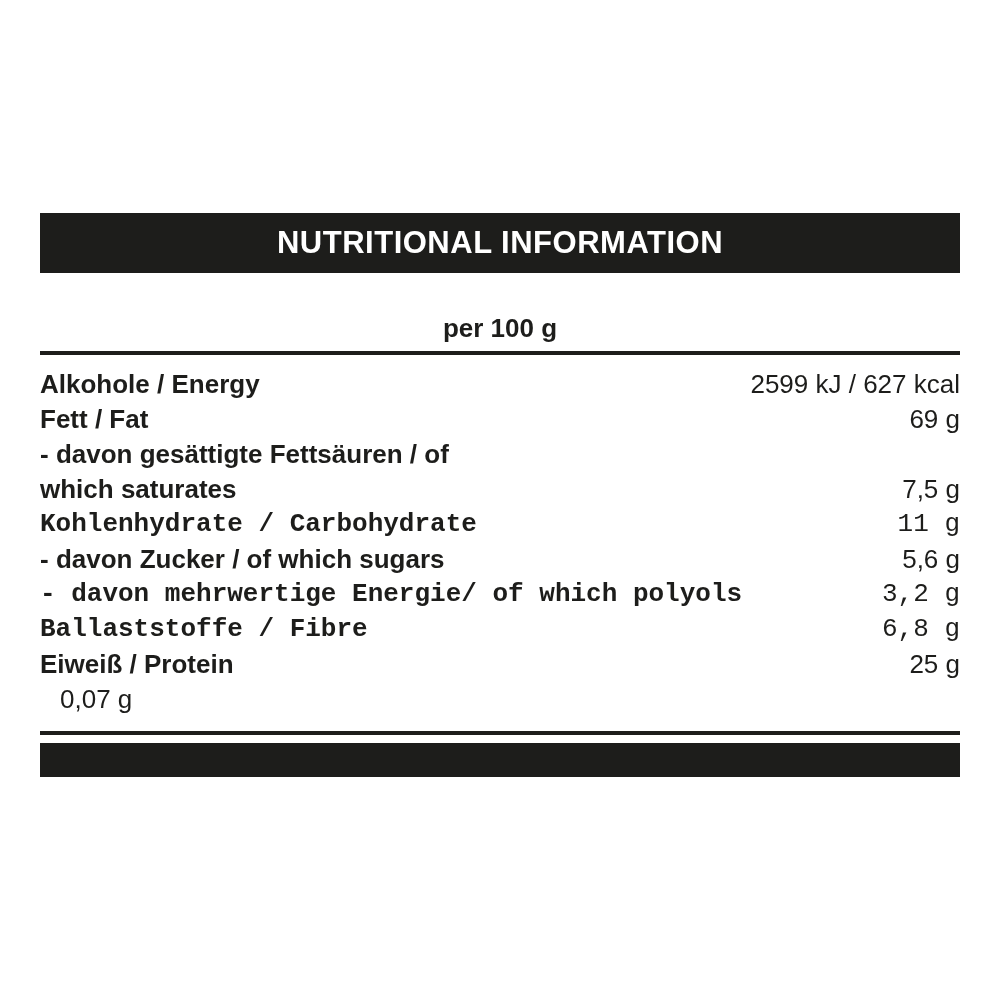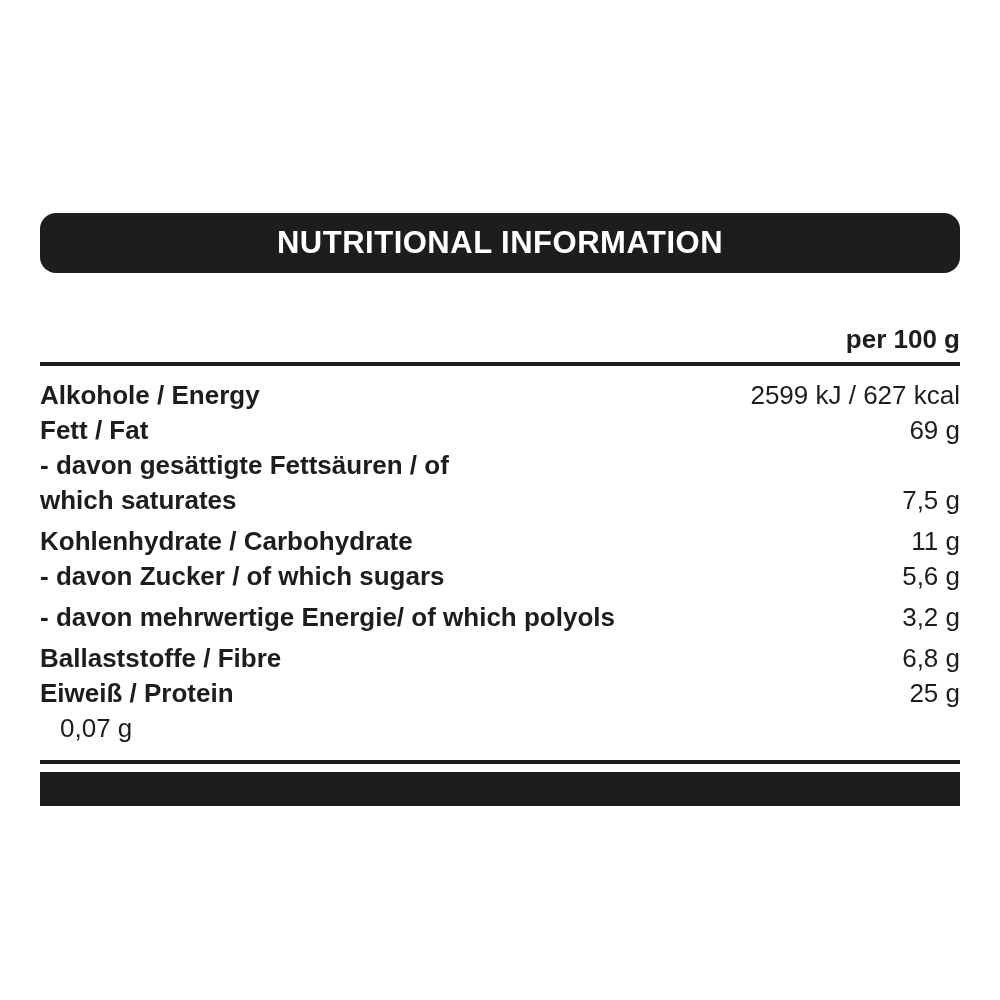--- a/index.html
+++ b/index.html
@@ -20,52 +20,51 @@
     left: 40px;
     top: 213px;
     width: 920px;
   }
   .title-bar {
     height: 60px;
     background: #1d1d1b;
     display: flex;
     align-items: center;
     justify-content: center;
-    border-radius: 16px;
   }
   .title-bar .title {
     color: #ffffff;
     font-weight: bold;
     font-size: 31px;
     letter-spacing: 0.5px;
     white-space: nowrap;
   }
   .per100 {
-    margin-top: 52px;
-    text-align: right;
+    margin-top: 41px;
+    text-align: center;
     font-weight: bold;
     font-size: 26px;
     line-height: 28px;
   }
   .rule-top {
     margin-top: 9px;
     height: 4px;
     background: #1d1d1b;
   }
   .rows {
     padding-top: 12px;
   }
   .row {
     display: flex;
     justify-content: space-between;
     align-items: flex-end;
     font-size: 26px;
     line-height: 35px;
   }
-  .row.gap { margin-top: 6px; }
+  .row.gap { margin-top: 0; font-family: Liberation Mono, monospace; }
   .row .label { font-weight: bold; }
   .row.wrap .label { max-width: 480px; }
   .row .value {
     font-weight: normal;
     white-space: nowrap;
     text-align: right;
     padding-left: 20px;
   }
   .rule-bottom {
     margin-top: 14px;

